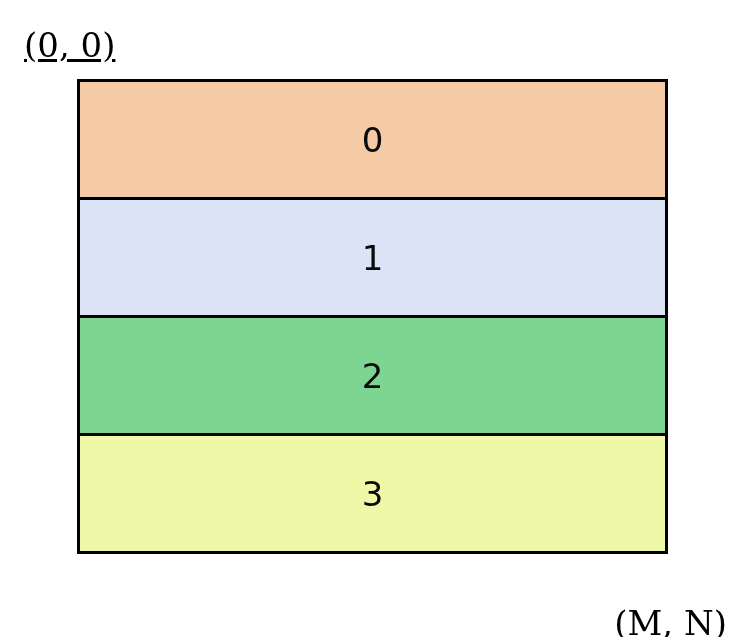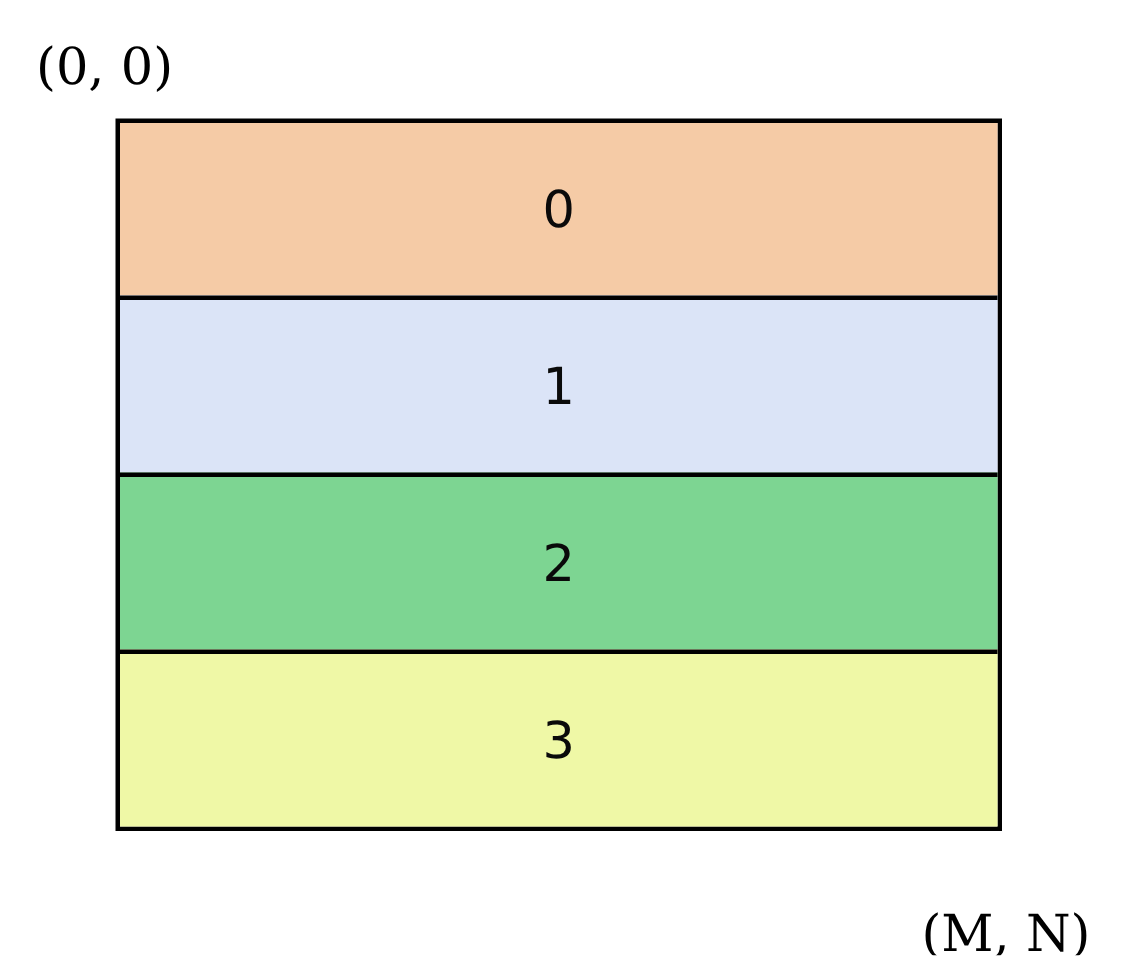--- a/index.html
+++ b/index.html
@@ -20,20 +20,21 @@
     position: absolute;
     font-family: "DejaVu Serif", serif;
     font-size: 34px;
     line-height: 1;
     color: #000000;
     white-space: nowrap;
   }
   .origin-label {
     left: 24px;
     top: 28px;
+    text-decoration: underline;
   }
   .end-label {
     right: 23px;
     top: 606px;
   }
   .grid-box {
     position: absolute;
     left: 77px;
     top: 79px;
     width: 591px;

